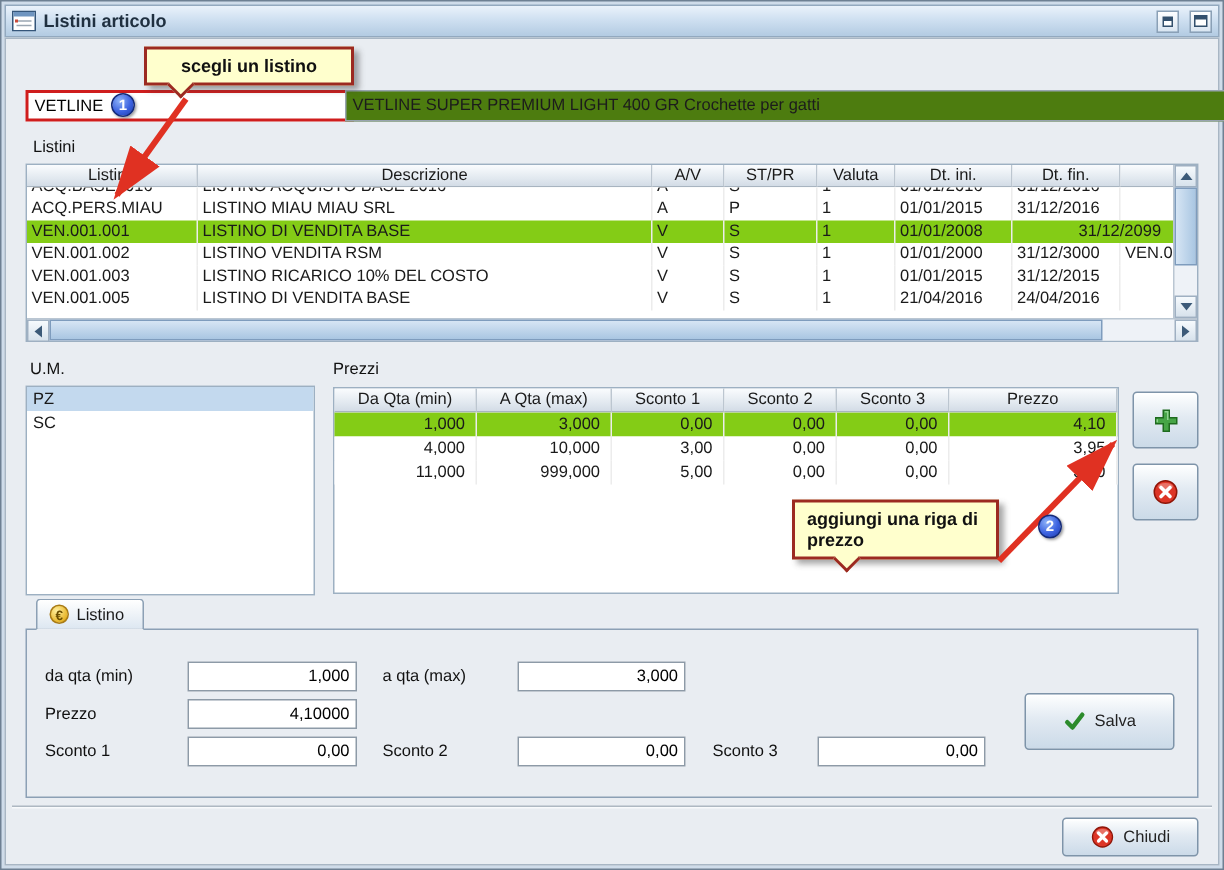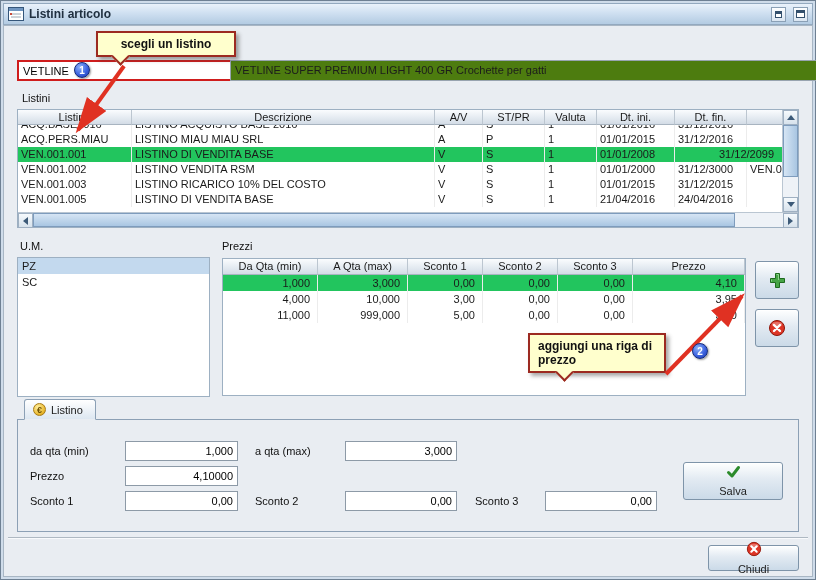--- a/index.html
+++ b/index.html
@@ -52,21 +52,21 @@
   .th {
     flex:0 0 auto; background:linear-gradient(180deg,#fafcfe,#e1e8ef 65%,#d3dce6);
     border-right:1px solid #bcc6d0; border-bottom:1px solid #a8b4c0;
     text-align:center; font-size:11px; overflow:hidden; white-space:nowrap;
   }
   .listini .thead { position:absolute; left:0; top:0; width:764px; height:15px; }
   .listini .th { height:15px; line-height:14px; }
   .listini .tviewport { position:absolute; left:0; top:15px; width:764px; height:87px; overflow:hidden; background:#fff; }
   #listini-rows { margin-top:-8px; width:790px; }
   .trow { display:flex; background:#fff; }
-  .trow.sel { background:#22c55e; }
+  .trow.sel { background:#84cc16; }
   .tcell {
     flex:0 0 auto; padding:0 3px; overflow:hidden; white-space:nowrap;
     border-right:1px solid #ececec; font-size:11px;
   }
   .tcell.num { text-align:right; padding-right:7px; }
 
   
   .vscroll { position:absolute; right:0; top:0; width:16px; height:102px; background:#eef2f7; border-left:1px solid #bac6d2; z-index:3; }
   .hscroll { position:absolute; left:0; bottom:0; width:780px; height:15px; background:#eef2f7; border-top:1px solid #bac6d2; z-index:3; }
   .sb-btn {
@@ -94,21 +94,21 @@
   
   .prezzi { left:222px; top:258px; width:524px; height:138px; }
   .prezzi .thead { height:16px; }
   .prezzi .th { height:16px; line-height:15px; }
 
   
   .btn {
     position:absolute; display:flex; align-items:center; justify-content:center; gap:6px;
     background:linear-gradient(180deg,#feffff,#e2eaf2 45%,#cbdae8);
     border:1px solid #7e94a9; border-radius:3px; font-size:11px; color:#222;
-    box-shadow:inset 0 1px 0 #fff; cursor:default; z-index:2;flex-direction:column;
+    box-shadow:inset 0 1px 0 #fff; cursor:default; z-index:2;
   }
   #add-price-button { left:755px; top:261px; width:44px; height:38px; }
   #delete-price-button { left:755px; top:309px; width:44px; height:38px; }
   #save-button { left:683px; top:462px; width:100px; height:38px; }
   #close-button { left:708px; top:545px; width:91px; height:26px; }
 
   
   .tab {
     position:absolute; left:24px; top:399px; height:21px; padding:0 12px 0 8px;
     display:flex; align-items:center; gap:5px;

